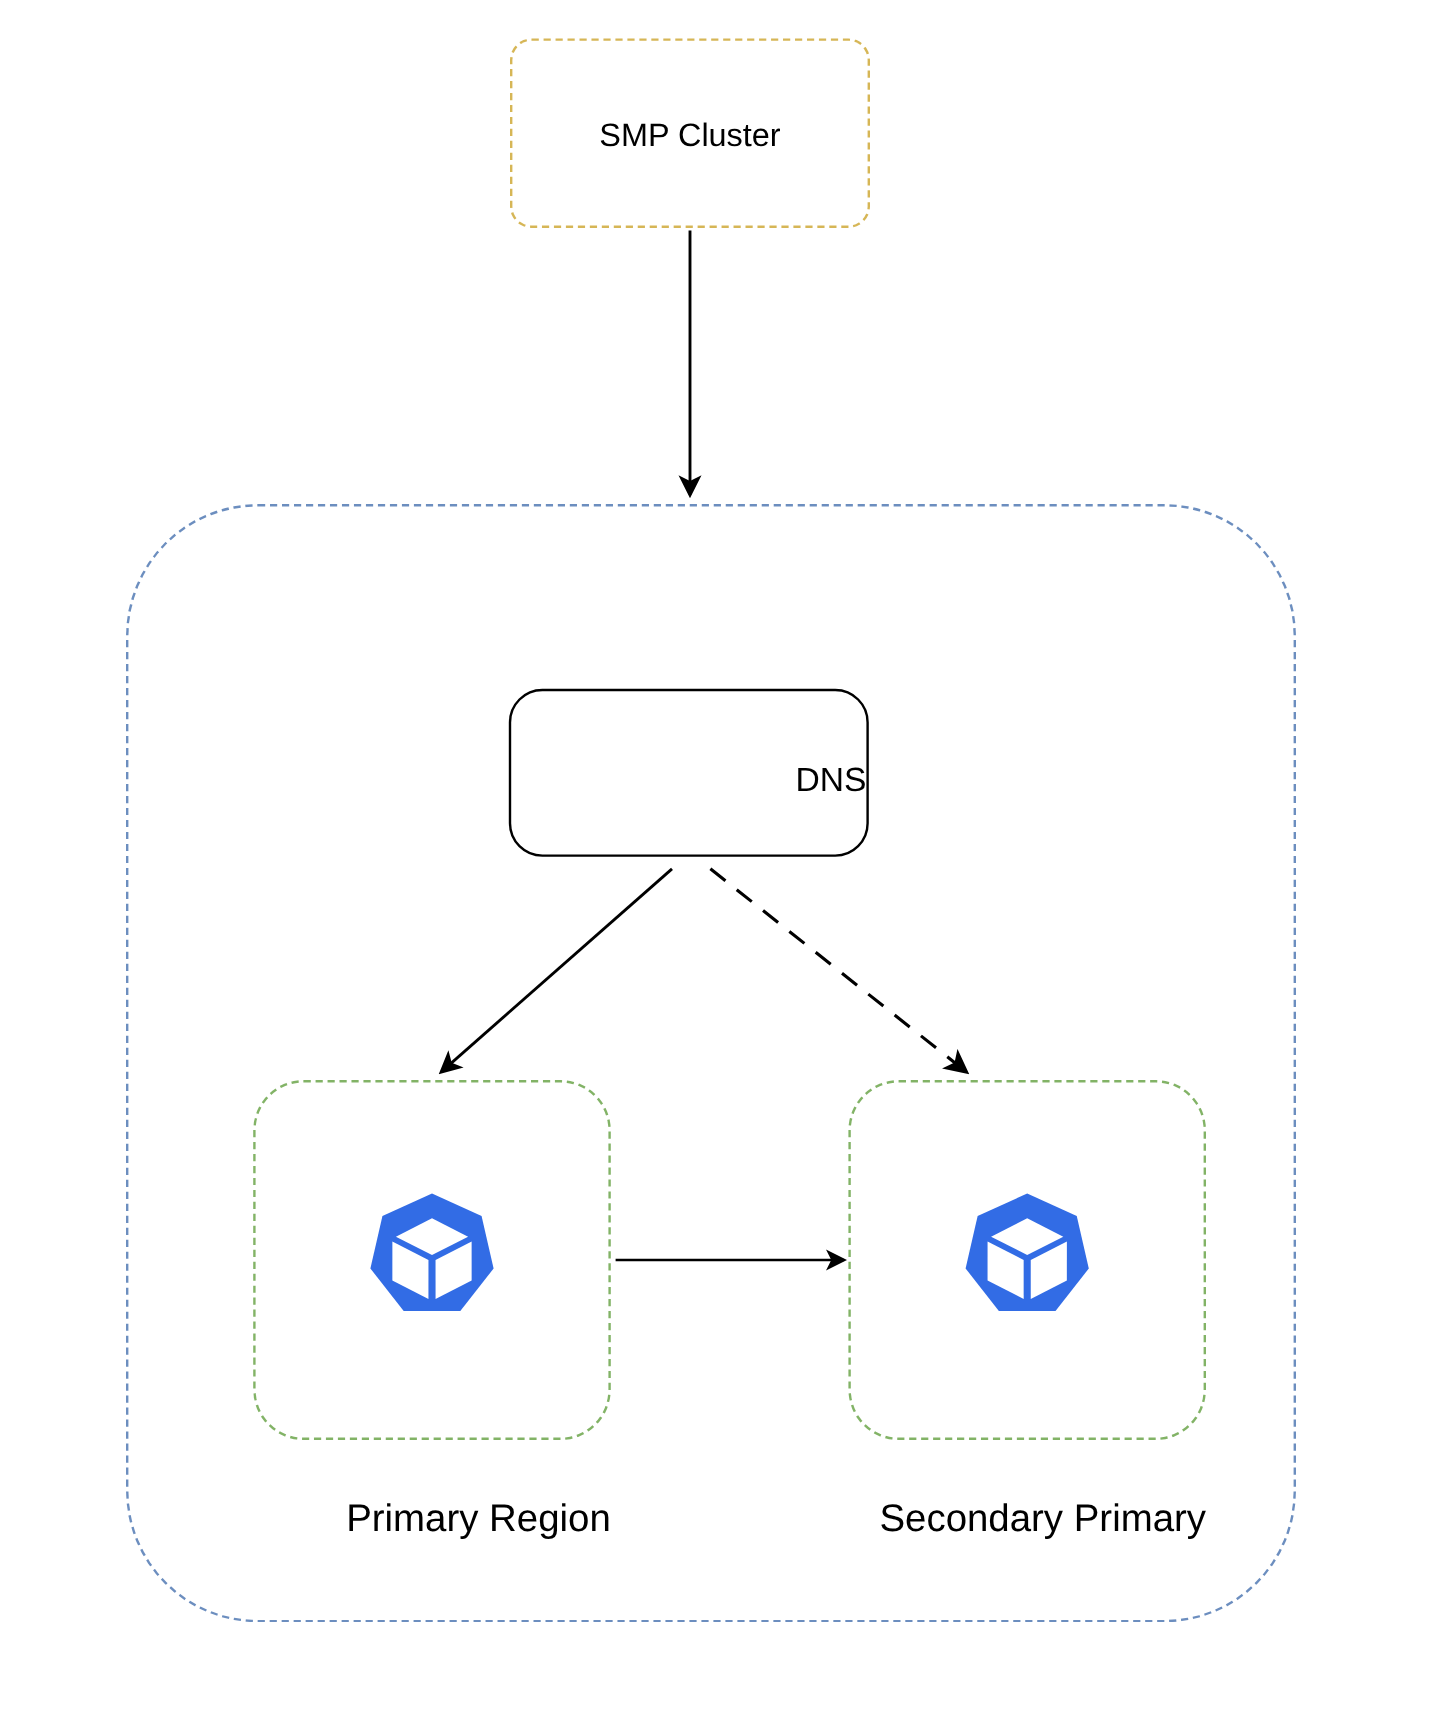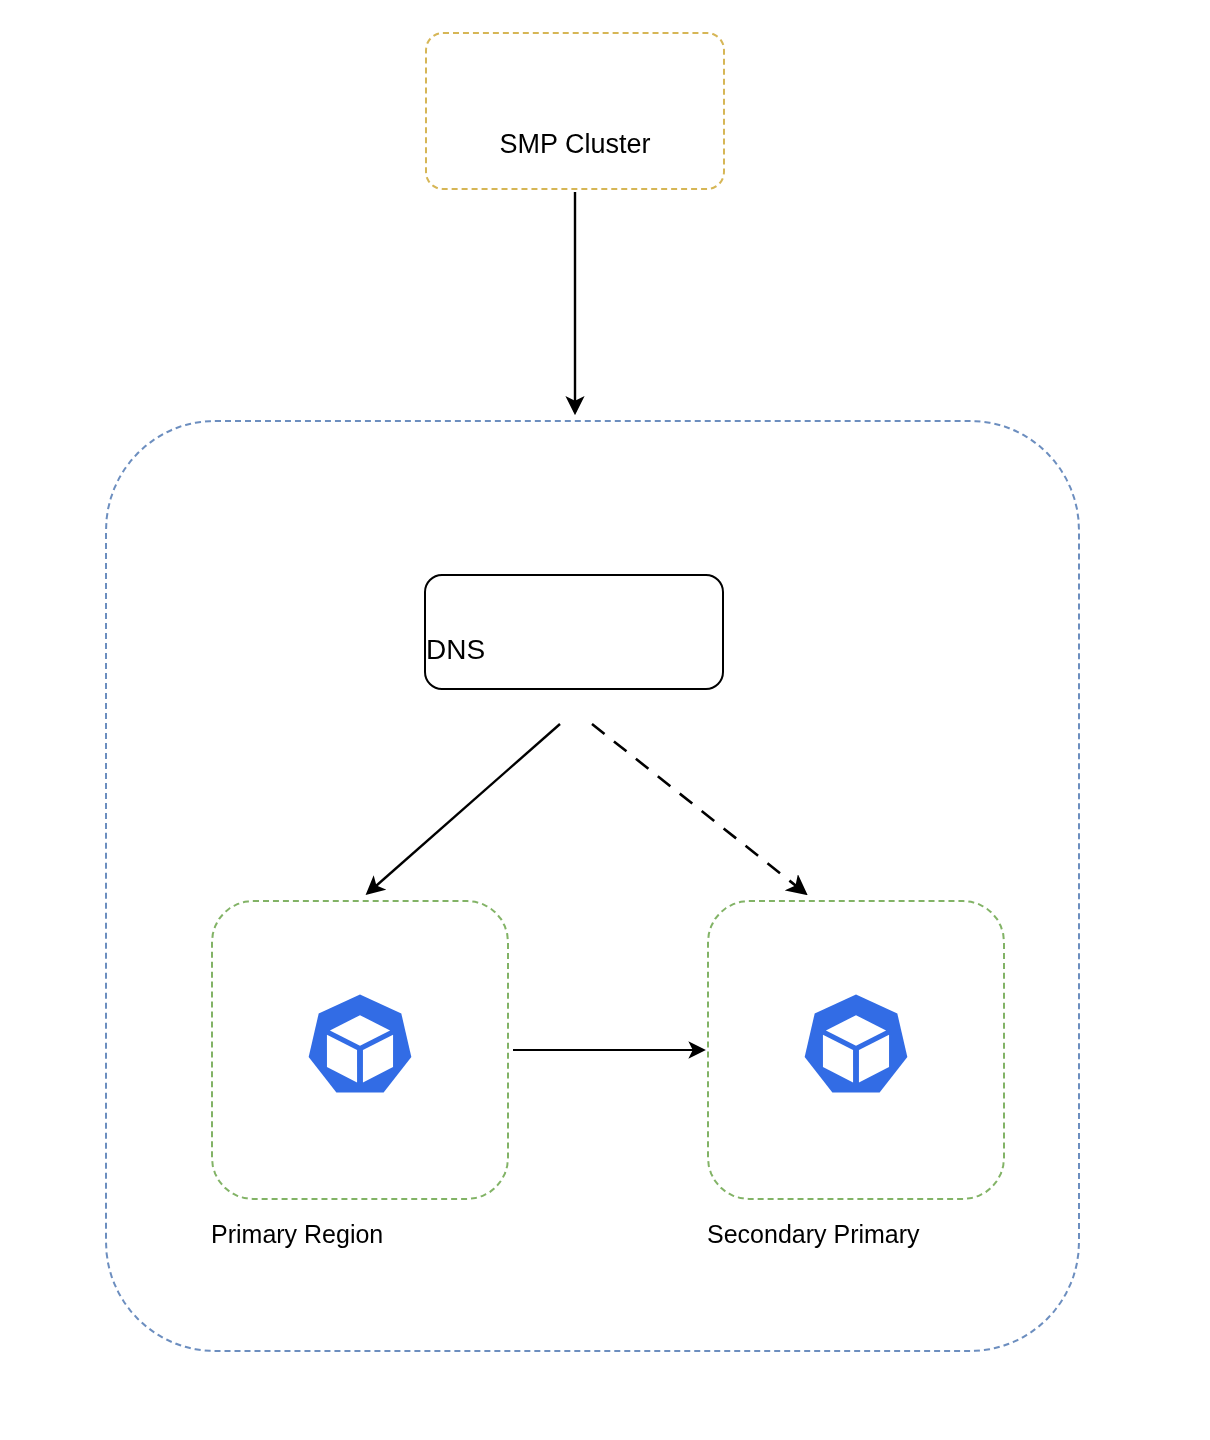--- a/index.html
+++ b/index.html
@@ -28,21 +28,21 @@
   }
   
   .smp-box {
     left: 425px;
     top: 32px;
     width: 300px;
     height: 158px;
     border: 2px dashed #d6b656;
     border-radius: 18px;
     display: flex;
-    align-items: center;
+    align-items: flex-start;
     justify-content: center;
   }
   .smp-label {
     margin-top: 66px;
     font-size: 27px;
     color: #000000;
     line-height: 1;
     white-space: nowrap;
   }
   
@@ -52,27 +52,27 @@
     width: 975px;
     height: 932px;
     border: 2.5px dashed #6c8ebf;
     border-radius: 110px;
   }
   
   .dns-box {
     left: 424px;
     top: 574px;
     width: 300px;
-    height: 116px;
+    height: 140px;
     border: 2px solid #000000;
-    border-radius: 18px;
+    border-radius: 28px;
     background: #ffffff;
     display: flex;
     align-items: flex-start;
-    justify-content: flex-start;
+    justify-content: flex-end;
   }
   .dns-label {
     margin-top: 60px;
     font-size: 28px;
     color: #000000;
     line-height: 1;
     white-space: nowrap;
   }
   
   .region-box {
@@ -81,25 +81,26 @@
     border: 2px dashed #82b366;
     border-radius: 42px;
     display: flex;
     align-items: center;
     justify-content: center;
   }
   .region-primary { left: 211px; top: 900px; }
   .region-secondary { left: 707px; top: 900px; }
   .region-caption {
     position: absolute;
-    font-size: 25px;
+    font-size: 32px;
     color: #000000;
-    text-align: left;
+    text-align: right;
     white-space: nowrap;
     line-height: 1;
+    margin-top: 27px;
   }
   .caption-primary {
     left: 211px;
     top: 1222px;
     width: 298px;
   }
   .caption-secondary {
     left: 707px;
     top: 1222px;
     width: 298px;

